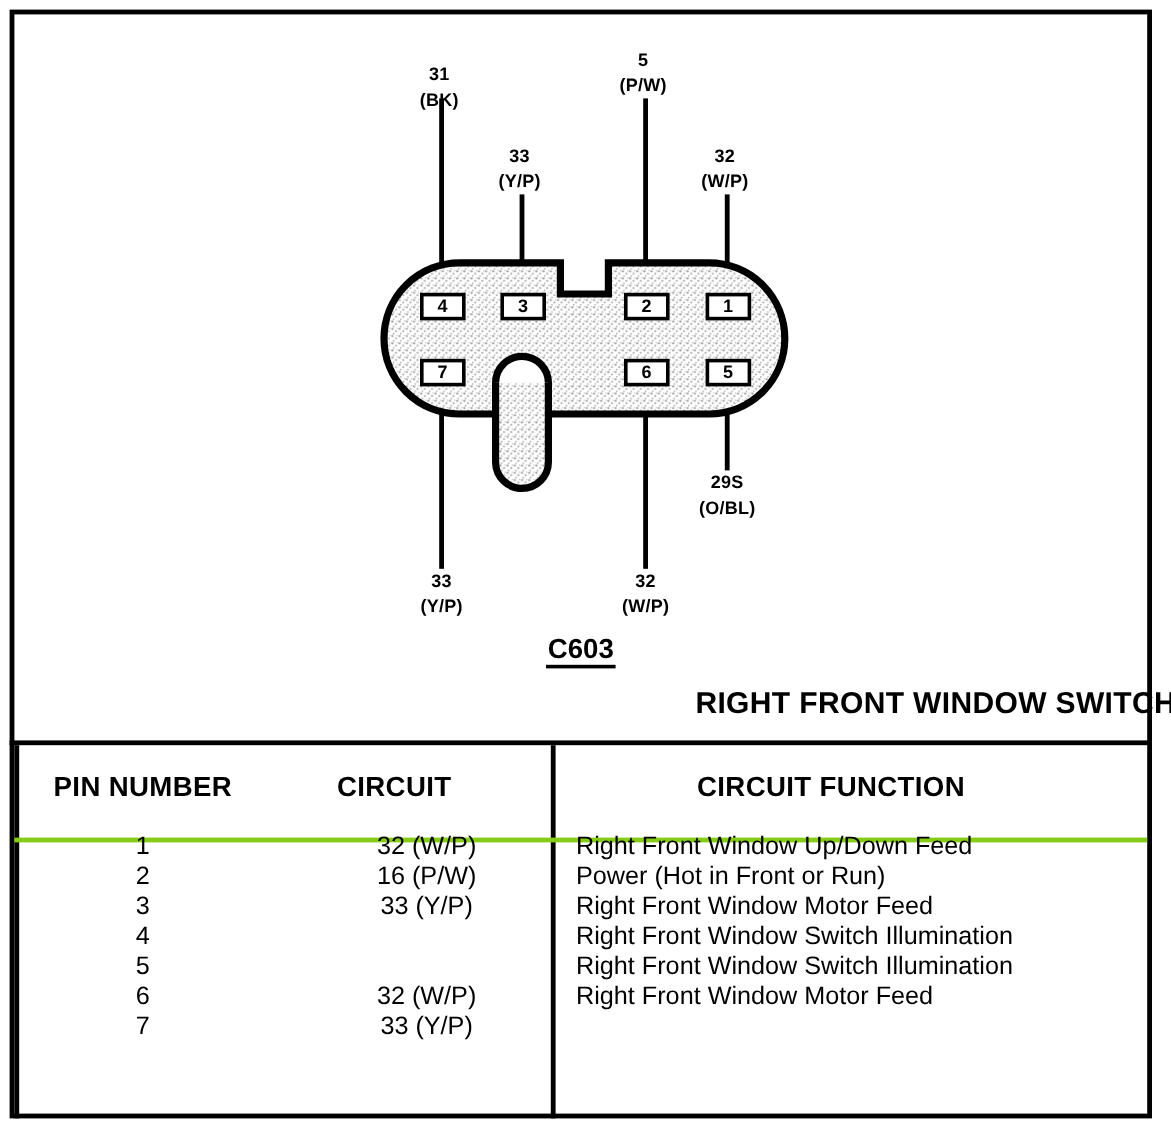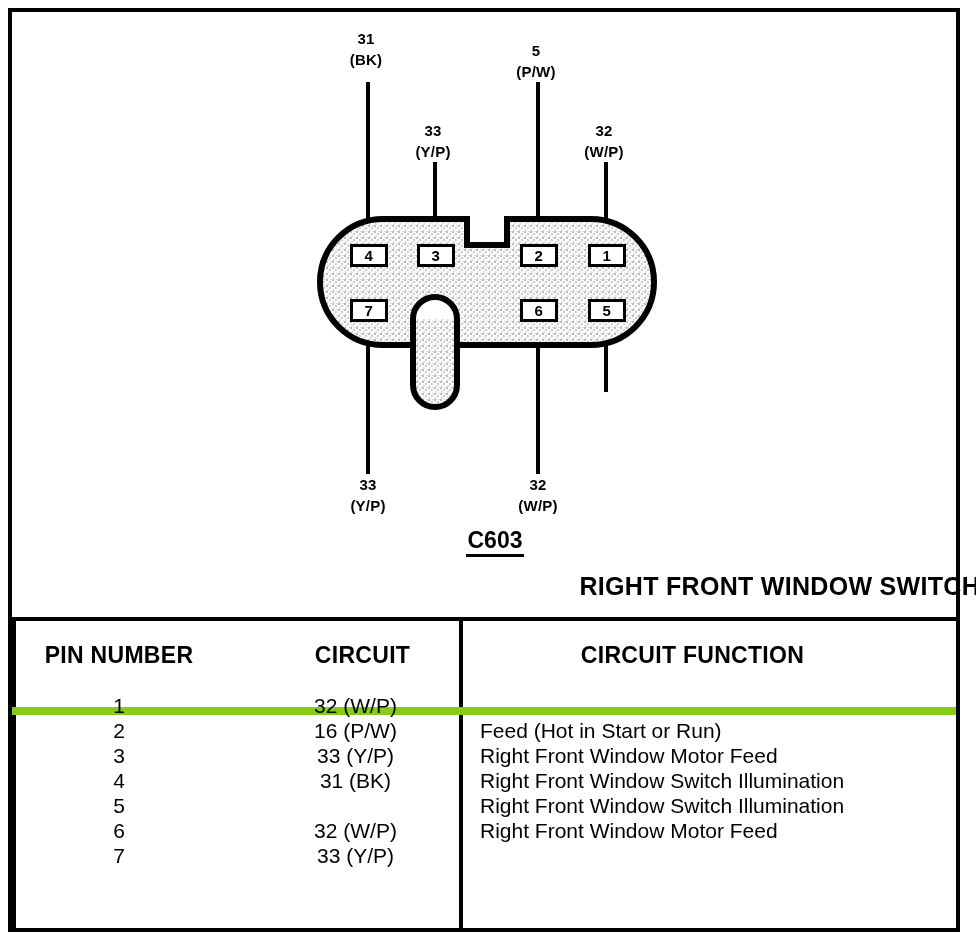--- a/index.html
+++ b/index.html
@@ -89,21 +89,20 @@
 
   
   .connector-id {
     position: absolute;
     left: 0;
     top: 515px;
     width: 944px;
     text-align: center;
     font-weight: bold;
     font-size: 23px;
-    padding-left: 11px;
   }
   .connector-id span {
     border-bottom: 3px solid #000;
     padding: 0 2px 1px 2px;
   }
   .connector-title {
     position: absolute;
     left: 0;
     top: 560px;
     width: 968px;
@@ -129,37 +128,37 @@
     top: 0;
     width: 944px;
     height: 311px;
   }
 
   .thead {
     position: absolute;
     left: 0;
     top: 0;
     width: 944px;
-    height: 94px;
-    border-bottom: 8px solid #84cc16;
+    height: 81px;
+    border-bottom: 4px solid #84cc16;
     box-sizing: border-box;
   }
   .th {
     position: absolute;
     top: 0;
     height: 69px;
     display: flex;
     align-items: center;
     justify-content: center;
     font-weight: bold;
     font-size: 23px;
     letter-spacing: 0.3px;
   }
   .th-pin    { left: 0px;   width: 214px; }
-  .th-ckt    { left: 236px; width: 229px; }
+  .th-ckt    { left: 202px; width: 229px; }
   .th-fn     { left: 434px; width: 493px; }
 
   .vrule {
     position: absolute;
     top: 0;
     width: 4px;
     height: 311px;
     background: #000;
   }
   .vrule-2 { left: 447px; }
@@ -212,21 +211,21 @@
 
     <div class="lead" style="left:354px; top:70px;  height:140px;"></div>
     <div class="lead" style="left:421px; top:150px; height:60px;"></div>
     <div class="lead" style="left:524px; top:70px;  height:140px;"></div>
     <div class="lead" style="left:592px; top:150px; height:60px;"></div>
 
     <div class="lead" style="left:354px; top:300px; height:162px;"></div>
     <div class="lead" style="left:524px; top:300px; height:162px;"></div>
     <div class="lead" style="left:592px; top:300px; height:80px;"></div>
 
-    <div class="wire-label" style="left:304px; top:16px; width:100px;">
+    <div class="wire-label" style="left:304px; top:40px; width:100px;">
       <span class="code">31</span>
       <span class="color">(BK)</span>
     </div>
     <div class="wire-label" style="left:371px; top:108px; width:100px;">
       <span class="code">33</span>
       <span class="color">(Y/P)</span>
     </div>
     <div class="wire-label" style="left:474px; top:28px; width:100px;">
       <span class="code">5</span>
       <span class="color">(P/W)</span>
@@ -236,20 +235,24 @@
       <span class="color">(W/P)</span>
     </div>
 
     <div class="wire-label" style="left:306px; top:462px; width:100px;">
       <span class="code">33</span>
       <span class="color">(Y/P)</span>
     </div>
     <div class="wire-label" style="left:476px; top:462px; width:100px;">
       <span class="code">32</span>
       <span class="color">(W/P)</span>
+    </div>
+    <div class="wire-label" style="left:544px; top:380px; width:100px;">
+      <span class="code">29S</span>
+      <span class="color">(O/BL)</span>
     </div>
 
     <div class="connector-wrap">
       <svg class="connector-svg" width="370" height="210" viewBox="0 0 370 210">
         <defs>
           <pattern id="stipple" width="6" height="6" patternUnits="userSpaceOnUse">
             <rect width="6" height="6" fill="#ffffff"></rect>
             <circle cx="1" cy="1" r="0.9" fill="#9a9a9a"></circle>
             <circle cx="4" cy="3" r="0.9" fill="#b5b5b5"></circle>
             <circle cx="2" cy="5" r="0.7" fill="#a8a8a8"></circle>
@@ -320,37 +323,37 @@
         <div class="th th-pin">PIN NUMBER</div>
         <div class="th th-ckt">CIRCUIT</div>
         <div class="th th-fn">CIRCUIT FUNCTION</div>
       </div>
 
       <div class="tbody">
 
         <div class="row" style="top:0px;">
           <div class="cell cell-pin">1</div>
           <div class="cell cell-ckt">32 (W/P)</div>
+          <div class="cell cell-fn">Right Front Window Up/Down Feed</div>
         </div>
 
         <div class="row" style="top:25px;">
           <div class="cell cell-pin">2</div>
           <div class="cell cell-ckt">16 (P/W)</div>
-          <div class="cell cell-fn">Feed (Hot in Start or Run)</div>
+          <div class="cell cell-fn">Power (Hot in Front or Run)</div>
         </div>
 
         <div class="row" style="top:50px;">
           <div class="cell cell-pin">3</div>
           <div class="cell cell-ckt">33 (Y/P)</div>
           <div class="cell cell-fn">Right Front Window Motor Feed</div>
         </div>
 
         <div class="row" style="top:75px;">
           <div class="cell cell-pin">4</div>
-          <div class="cell cell-ckt">31 (BK)</div>
           <div class="cell cell-fn">Right Front Window Switch Illumination</div>
         </div>
 
         <div class="row" style="top:100px;">
           <div class="cell cell-pin">5</div>
           <div class="cell cell-fn">Right Front Window Switch Illumination</div>
         </div>
 
         <div class="row" style="top:125px;">
           <div class="cell cell-pin">6</div>

